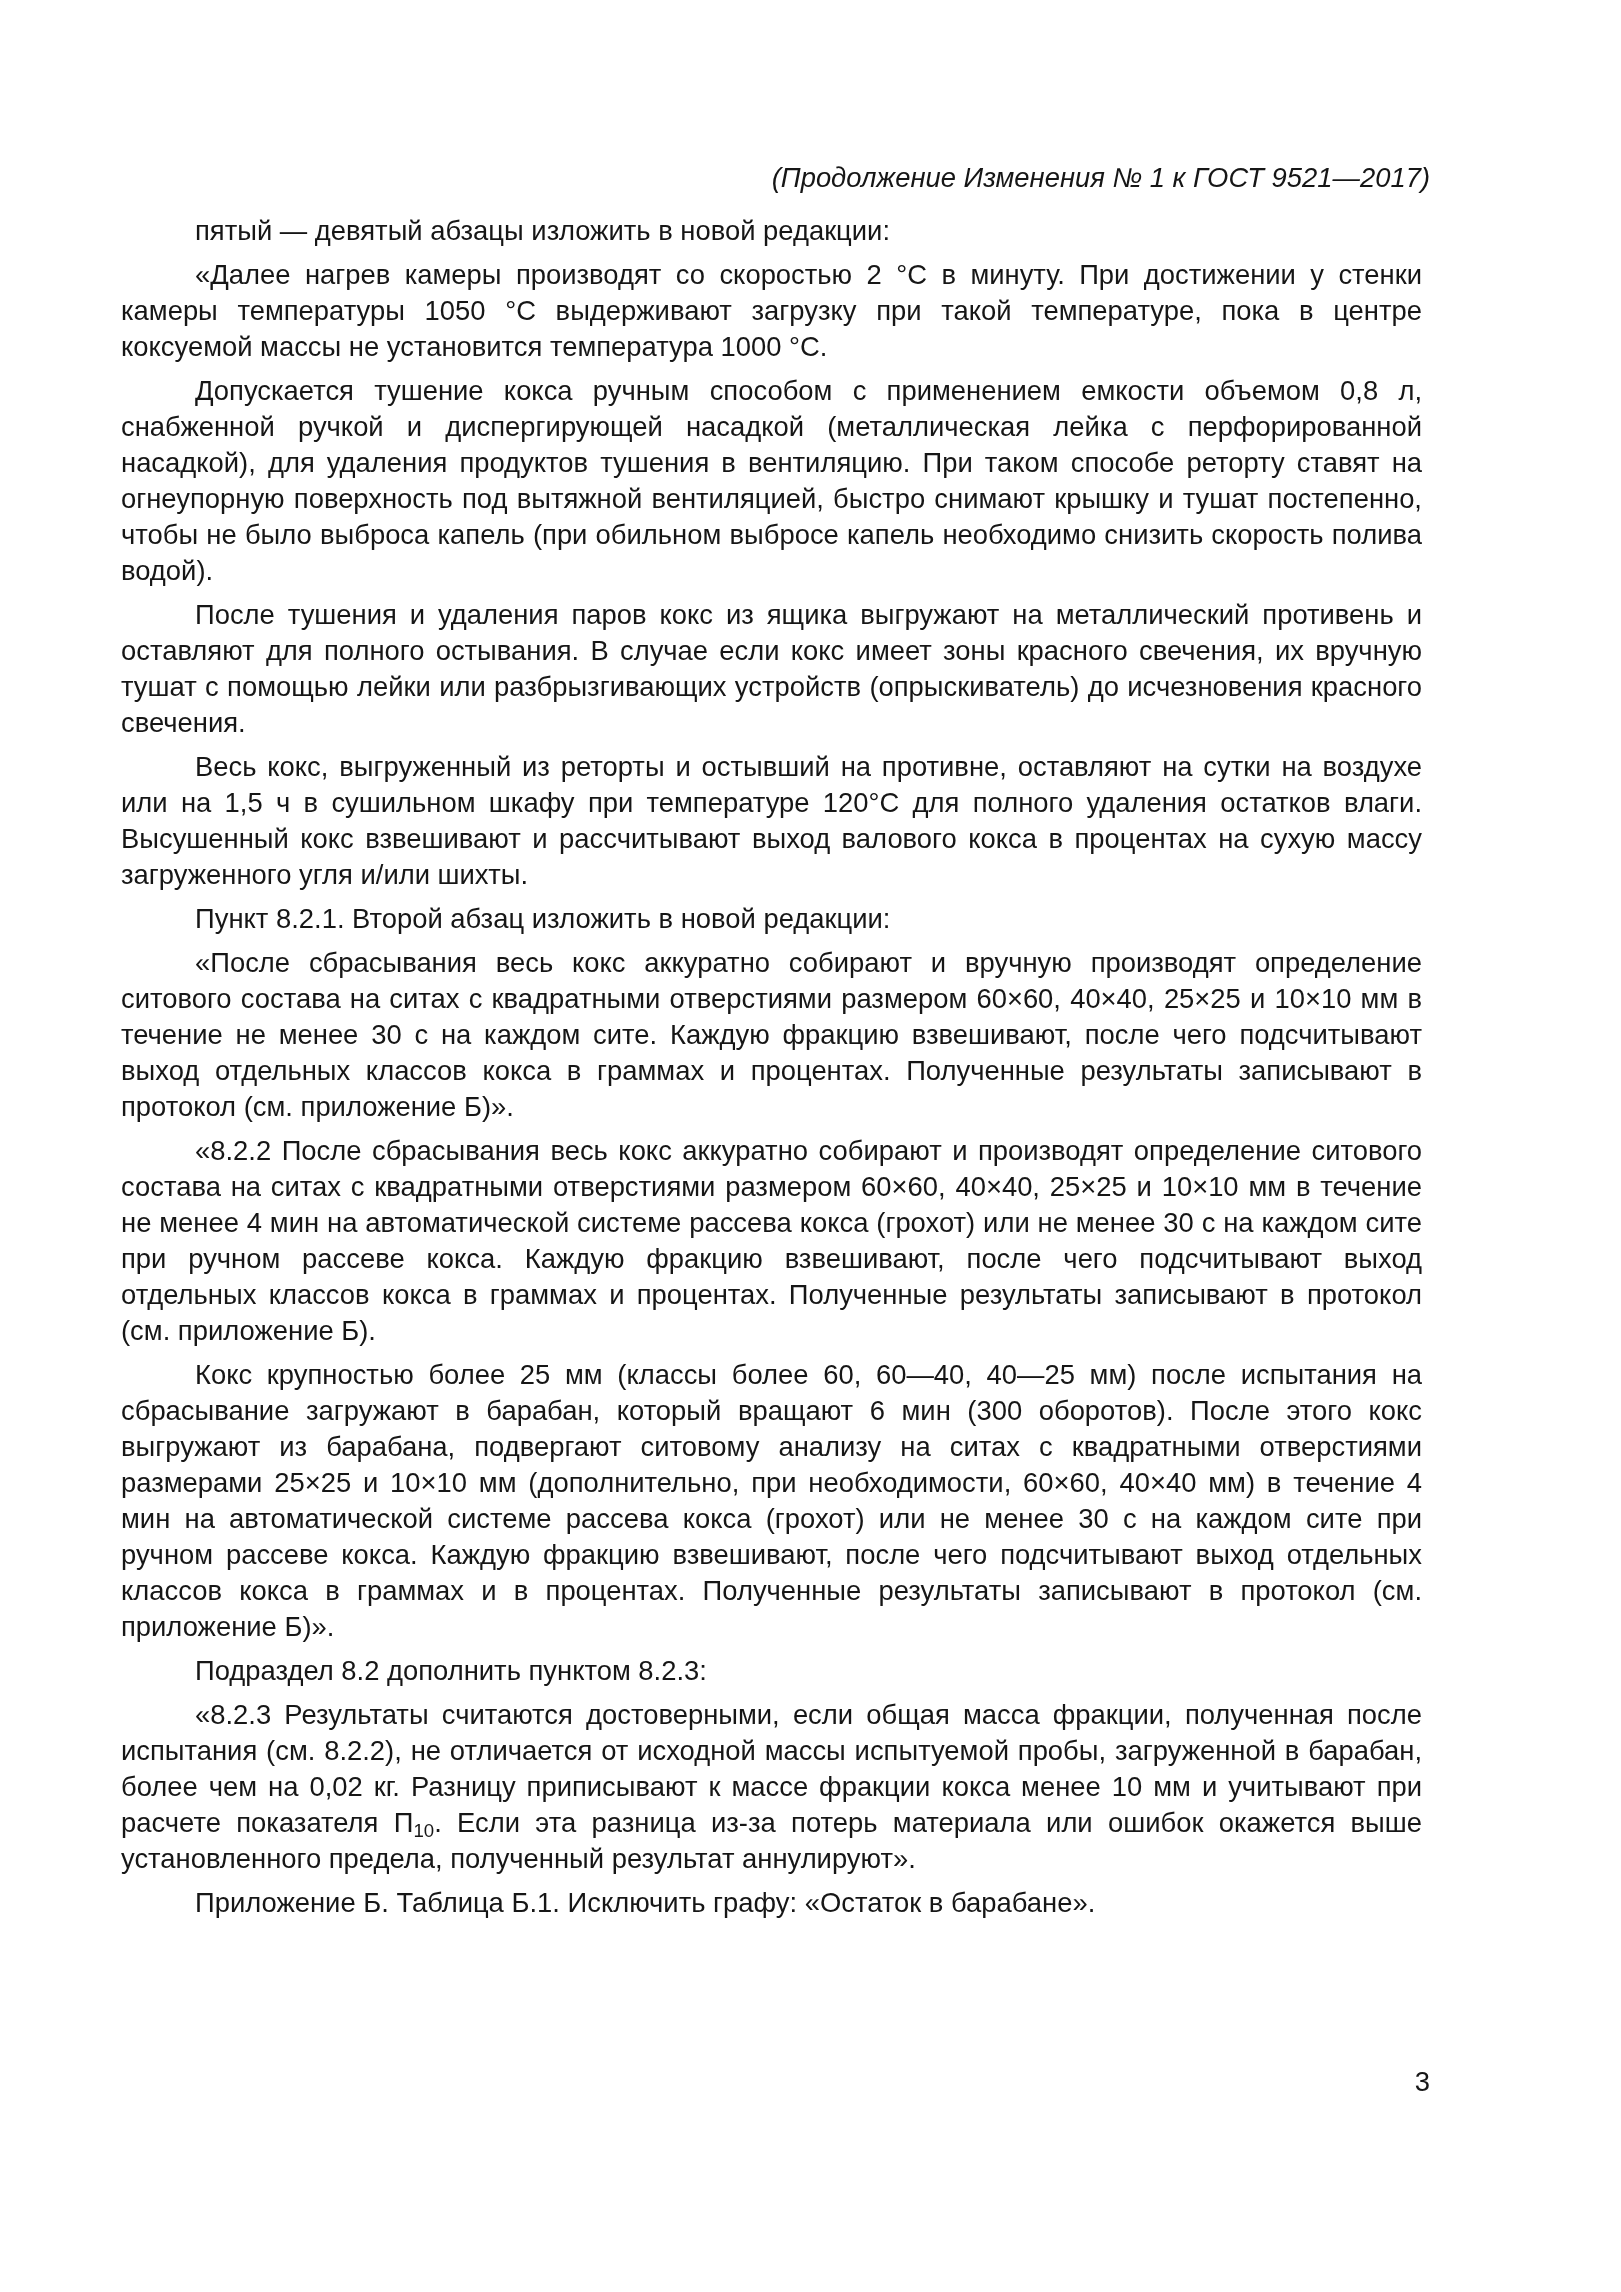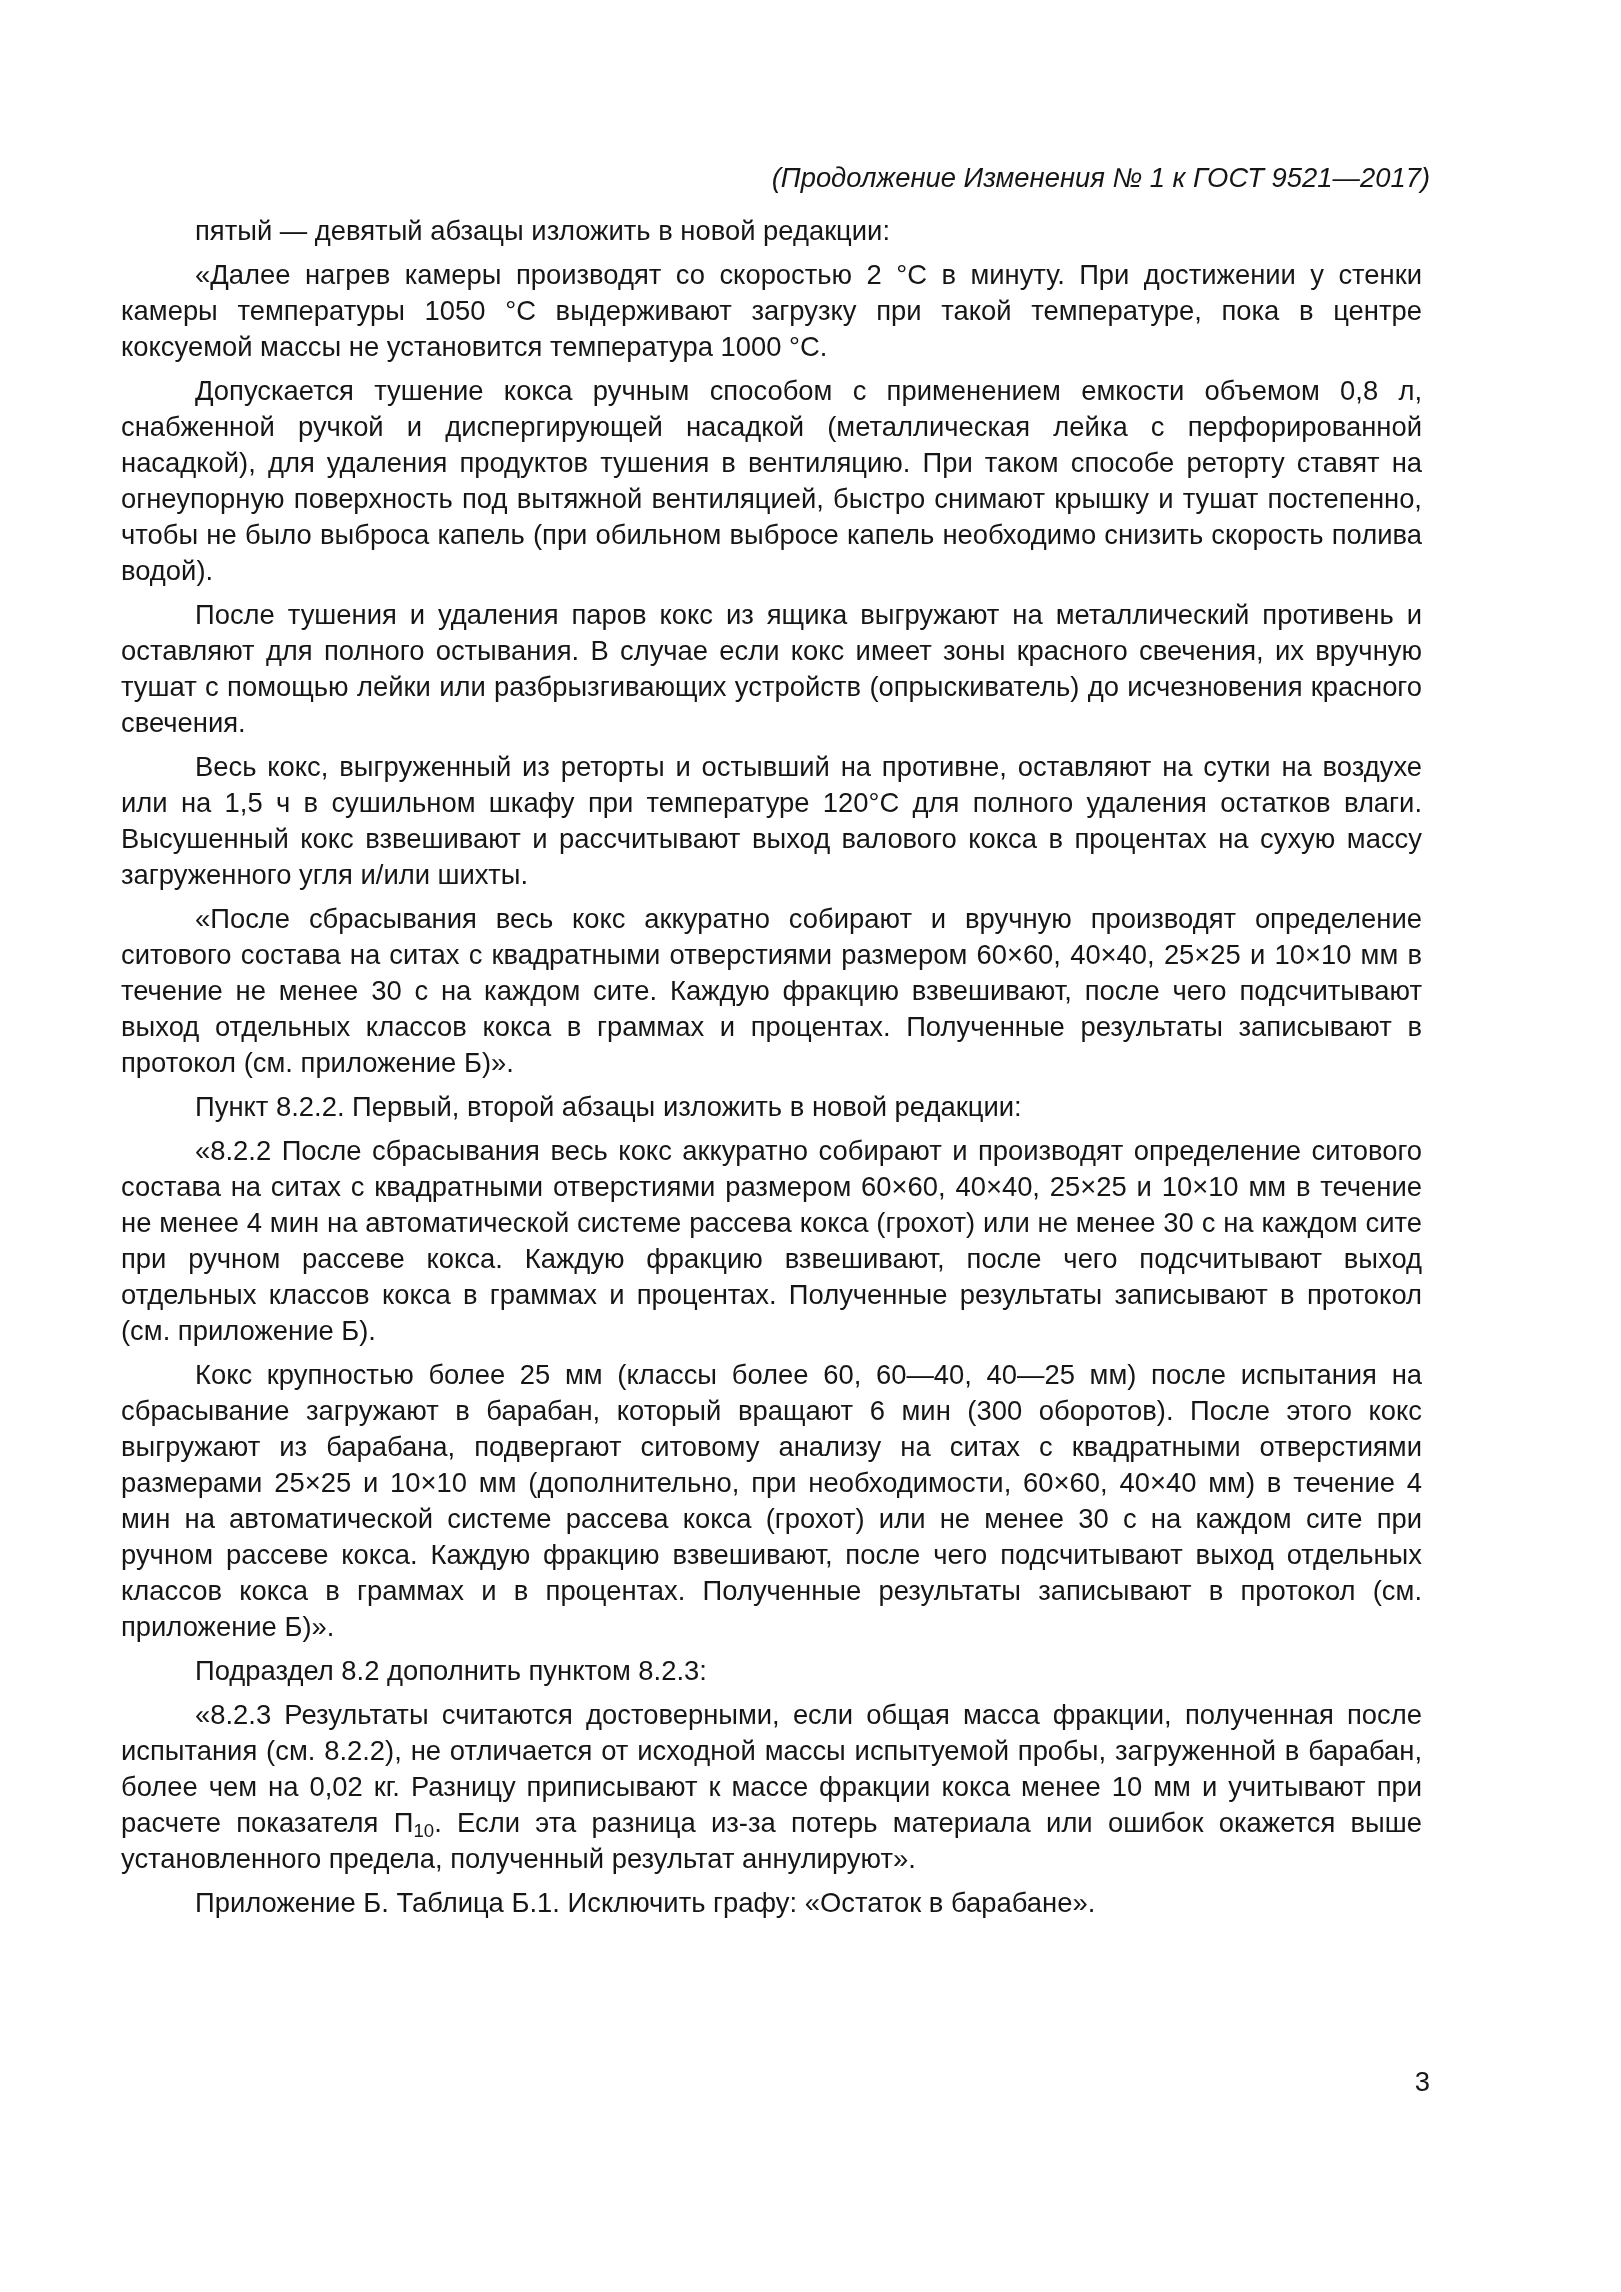--- a/index.html
+++ b/index.html
@@ -61,22 +61,22 @@
 <body>
 
 <div class="page">
   <div class="textblock">
     <div class="doc-header">(Продолжение Изменения № 1 к ГОСТ 9521—2017)</div>
     <p class="para">пятый — девятый абзацы изложить в новой редакции:</p>
     <p class="para">«Далее нагрев камеры производят со скоростью 2 °С в минуту. При достижении у стенки камеры температуры 1050 °С выдерживают загрузку при такой температуре, пока в центре коксуемой массы не установится температура 1000 °С.</p>
     <p class="para">Допускается тушение кокса ручным способом с применением емкости объемом 0,8 л, снабженной ручкой и диспергирующей насадкой (металлическая лейка с перфорированной насадкой), для удаления продуктов тушения в вентиляцию. При таком способе реторту ставят на огнеупорную поверхность под вытяжной вентиляцией, быстро снимают крышку и тушат постепенно, чтобы не было выброса капель (при обильном выбросе капель необходимо снизить скорость полива водой).</p>
     <p class="para">После тушения и удаления паров кокс из ящика выгружают на металлический противень и оставляют для полного остывания. В случае если кокс имеет зоны красного свечения, их вручную тушат с помощью лейки или разбрызгивающих устройств (опрыскиватель) до исчезновения красного свечения.</p>
     <p class="para">Весь кокс, выгруженный из реторты и остывший на противне, оставляют на сутки на воздухе или на 1,5 ч в сушильном шкафу при температуре 120°С для полного удаления остатков влаги. Высушенный кокс взвешивают и рассчитывают выход валового кокса в процентах на сухую массу загруженного угля и/или шихты.</p>
+    <p class="para">Пункт 8.2.1. Второй абзац изложить в новой редакции:</p>
     <p class="para">«После сбрасывания весь кокс аккуратно собирают и вручную производят определение ситового состава на ситах с квадратными отверстиями размером 60×60, 40×40, 25×25 и 10×10 мм в течение не менее 30 с на каждом сите. Каждую фракцию взвешивают, после чего подсчитывают выход отдельных классов кокса в граммах и процентах. Полученные результаты записывают в протокол (см. приложение Б)».</p>
-    <p class="para">Пункт 8.2.2. Первый, второй абзацы изложить в новой редакции:</p>
     <p class="para">«8.2.2 После сбрасывания весь кокс аккуратно собирают и производят определение ситового состава на ситах с квадратными отверстиями размером 60×60, 40×40, 25×25 и 10×10 мм в течение не менее 4 мин на автоматической системе рассева кокса (грохот) или не менее 30 с на каждом сите при ручном рассеве кокса. Каждую фракцию взвешивают, после чего подсчитывают выход отдельных классов кокса в граммах и процентах. Полученные результаты записывают в протокол (см. приложение Б).</p>
     <p class="para">Кокс крупностью более 25 мм (классы более 60, 60—40, 40—25 мм) после испытания на сбрасывание загружают в барабан, который вращают 6 мин (300 оборотов). После этого кокс выгружают из барабана, подвергают ситовому анализу на ситах с квадратными отверстиями размерами 25×25 и 10×10 мм (дополнительно, при необходимости, 60×60, 40×40 мм) в течение 4 мин на автоматической системе рассева кокса (грохот) или не менее 30 с на каждом сите при ручном рассеве кокса. Каждую фракцию взвешивают, после чего подсчитывают выход отдельных классов кокса в граммах и в процентах. Полученные результаты записывают в протокол (см. приложение Б)».</p>
     <p class="para">Подраздел 8.2 дополнить пунктом 8.2.3:</p>
     <p class="para">«8.2.3 Результаты считаются достоверными, если общая масса фракции, полученная после испытания (см. 8.2.2), не отличается от исходной массы испытуемой пробы, загруженной в барабан, более чем на 0,02 кг. Разницу приписывают к массе фракции кокса менее 10 мм и учитывают при расчете показателя П<sub>10</sub>. Если эта разница из-за потерь материала или ошибок окажется выше установленного предела, полученный результат аннулируют».</p>
     <p class="para">Приложение Б. Таблица Б.1. Исключить графу: «Остаток в барабане».</p>
   </div>
   <div class="page-number">3</div>
 </div>
 
 

